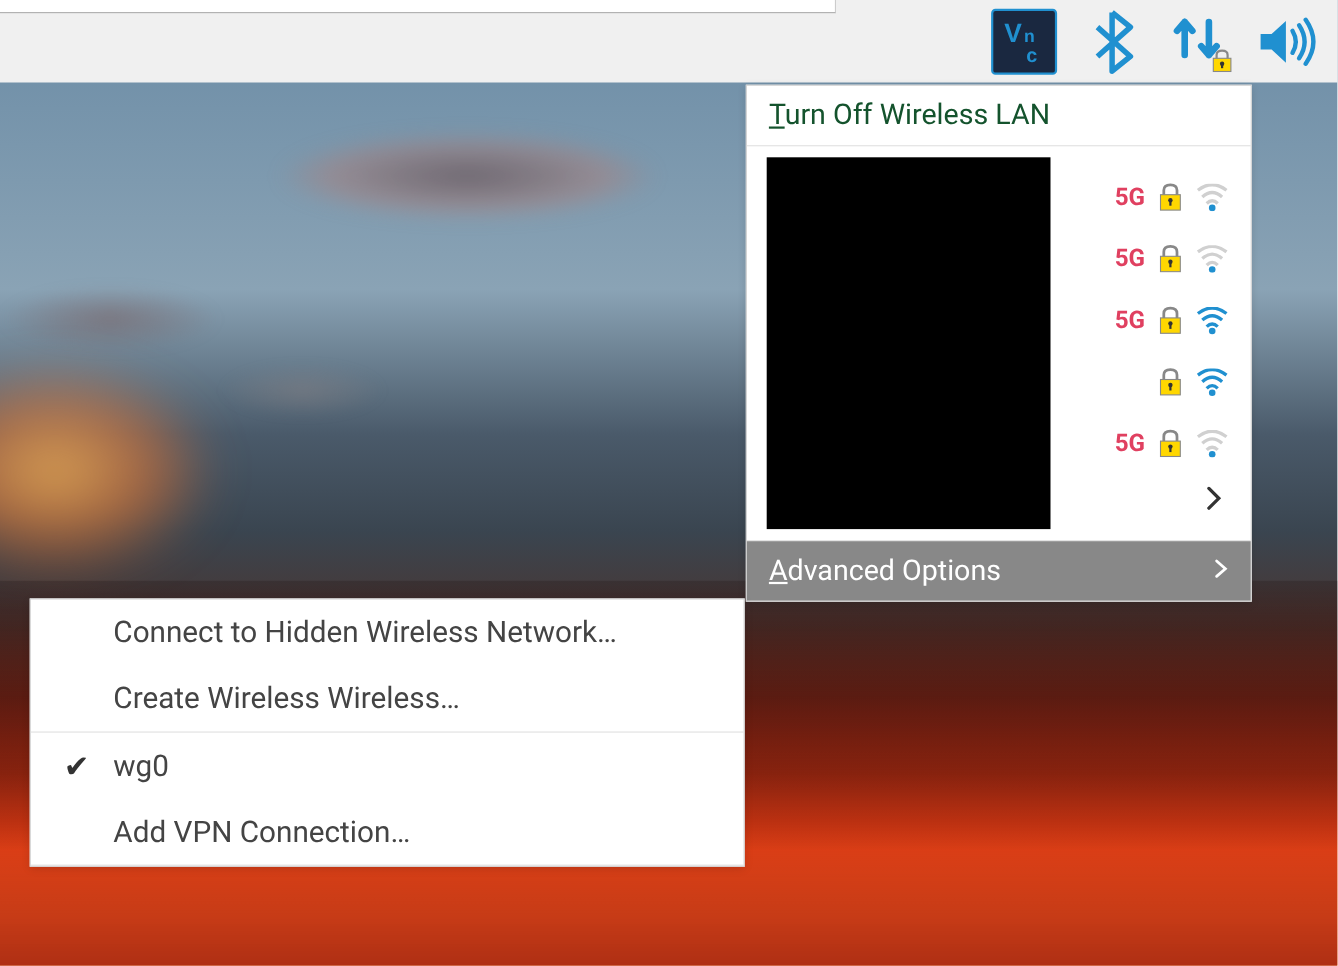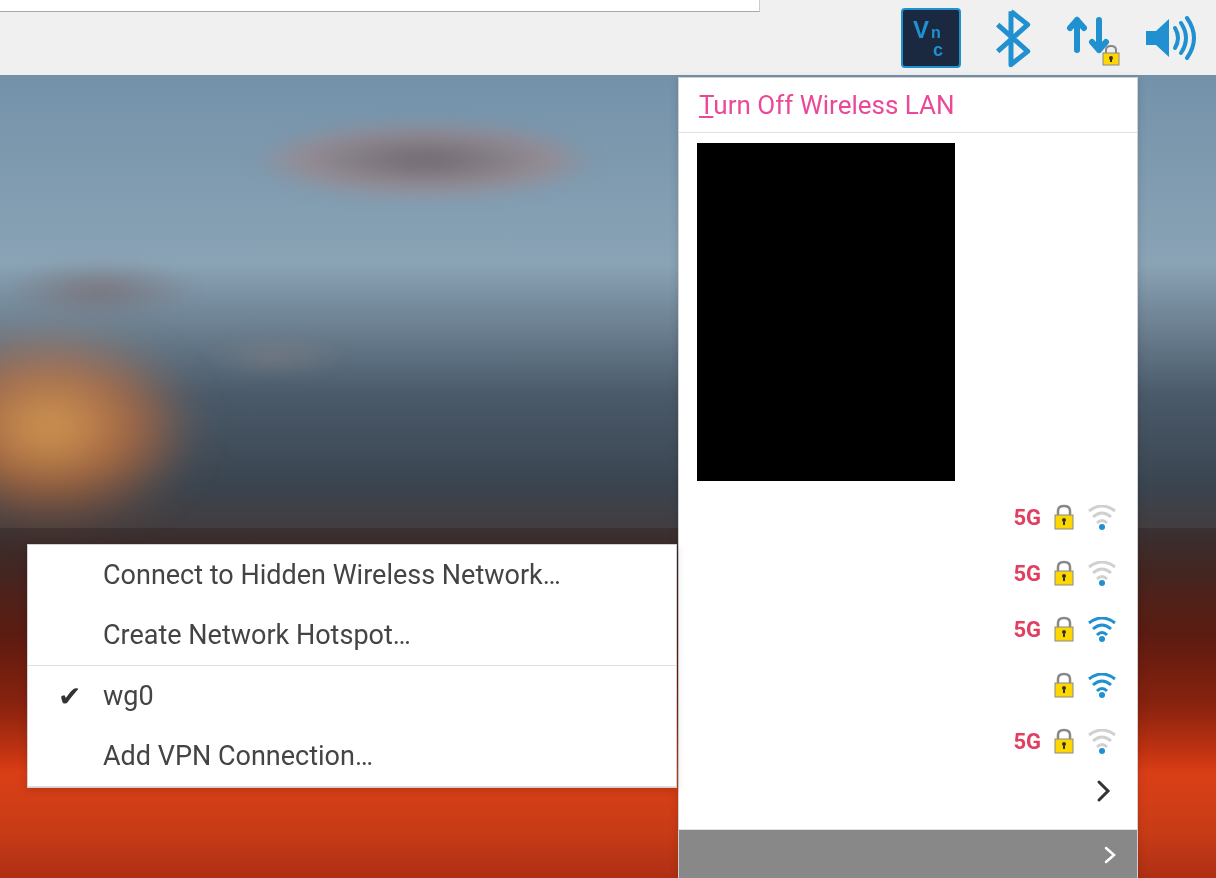--- a/index.html
+++ b/index.html
@@ -175,37 +175,36 @@
       color: #444;
       cursor: pointer;
       display: flex;
       align-items: center;
       min-height: 54px;
     }
     
     .menu-item.header-item {
       border-bottom: 1px solid #e0e0e0;
       font-size: 26px;
-      color: #ec4899;
+      color: #14532d;
     }
     
     .menu-item.highlighted {
       background: #888888;
       color: #ffffff;
     }
     
     .underline-first {
       text-decoration: underline;
     }
     
     .wifi-list {
       border-bottom: 1px solid #e0e0e0;
       display: flex;
       padding: 10px 20px 10px 18px;
-      flex-direction: column;
     }
     
     .wifi-hidden-block {
       width: 258px;
       height: 338px;
       background: #000000;
     }
     
     .wifi-indicators {
       flex: 1;
@@ -475,34 +474,35 @@
         <span class="chevron-right">
           <svg width="16" height="24" viewBox="0 0 16 24">
               <path d="M 3 3 L 12 12 L 3 21" stroke="#333" stroke-width="3" fill="none" stroke-linecap="round"></path>
             </svg>
         </span>
       </div>
     </div>
   </div>
 
   <div class="menu-item highlighted">
+    <span><span class="underline-first">A</span><span>dvanced Options</span></span>
     <span class="advanced-chevron">
       <svg width="14" height="20" viewBox="0 0 14 20">
           <path d="M 3 3 L 11 10 L 3 17" stroke="#fff" stroke-width="2.5" fill="none" stroke-linecap="round"></path>
         </svg>
     </span>
   </div>
 </div>
 
 <div class="submenu">
   <div class="submenu-item">
     <span>Connect to Hidden Wireless Network…</span>
   </div>
   <div class="submenu-item">
-    <span>Create Network Hotspot…</span>
+    <span>Create Wireless Wireless…</span>
   </div>
   <div class="submenu-separator"></div>
   <div class="submenu-item with-check">
     <span class="check-mark">✔</span>
     <span>wg0</span>
   </div>
   <div class="submenu-item">
     <span>Add VPN Connection…</span>
   </div>
   <div class="submenu-separator"></div>

